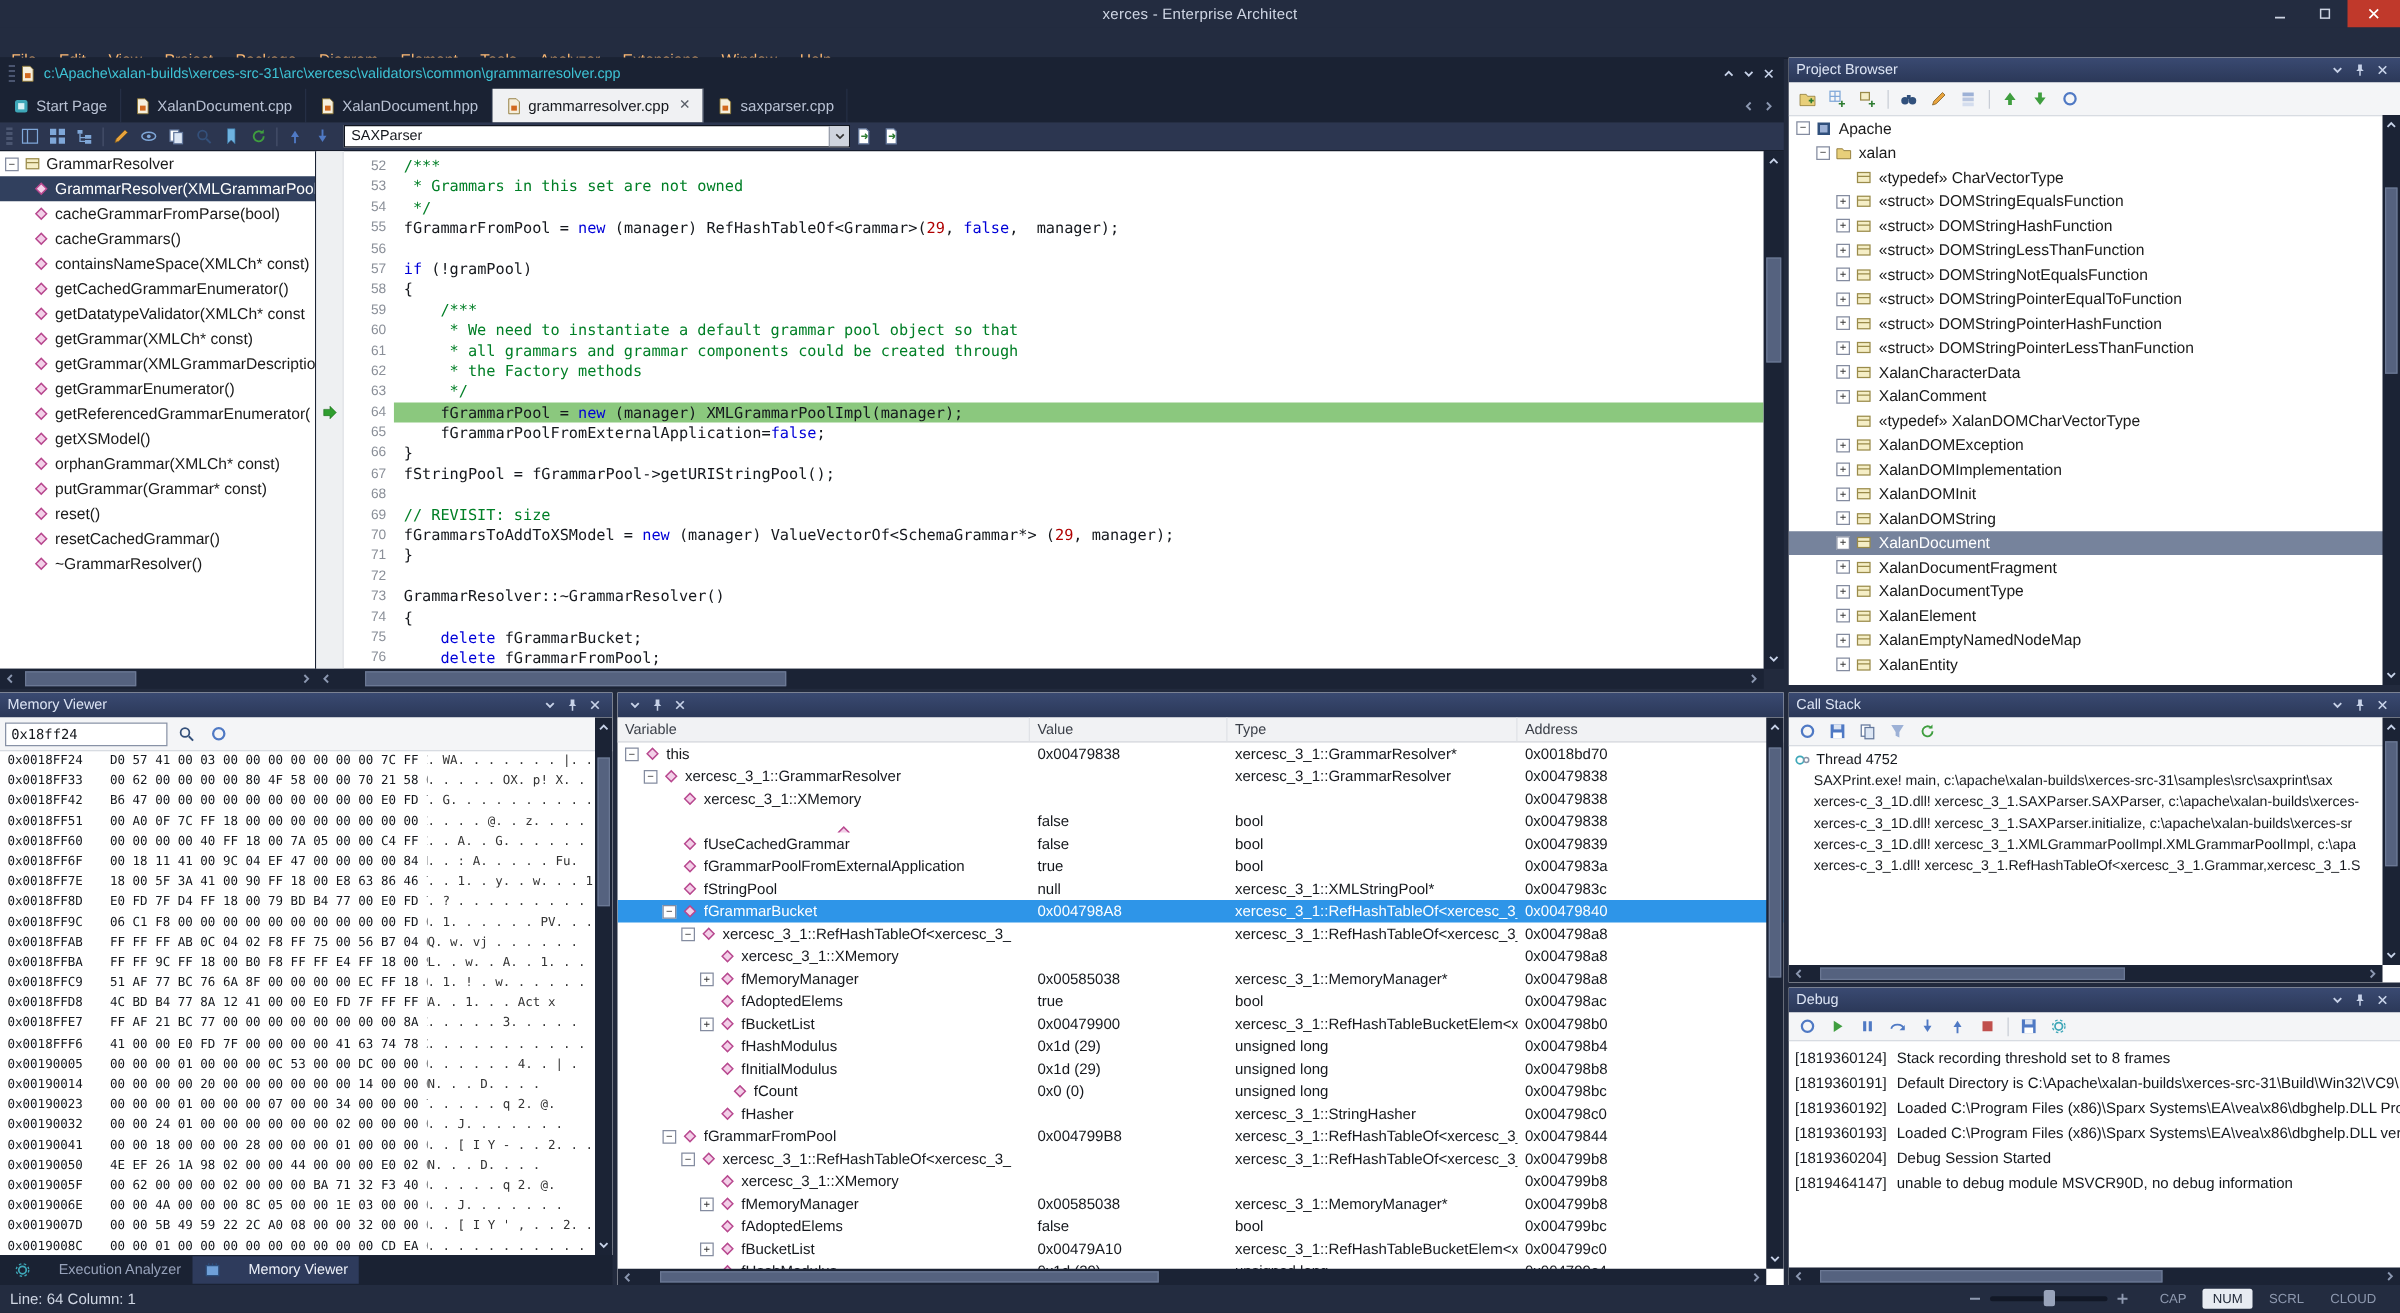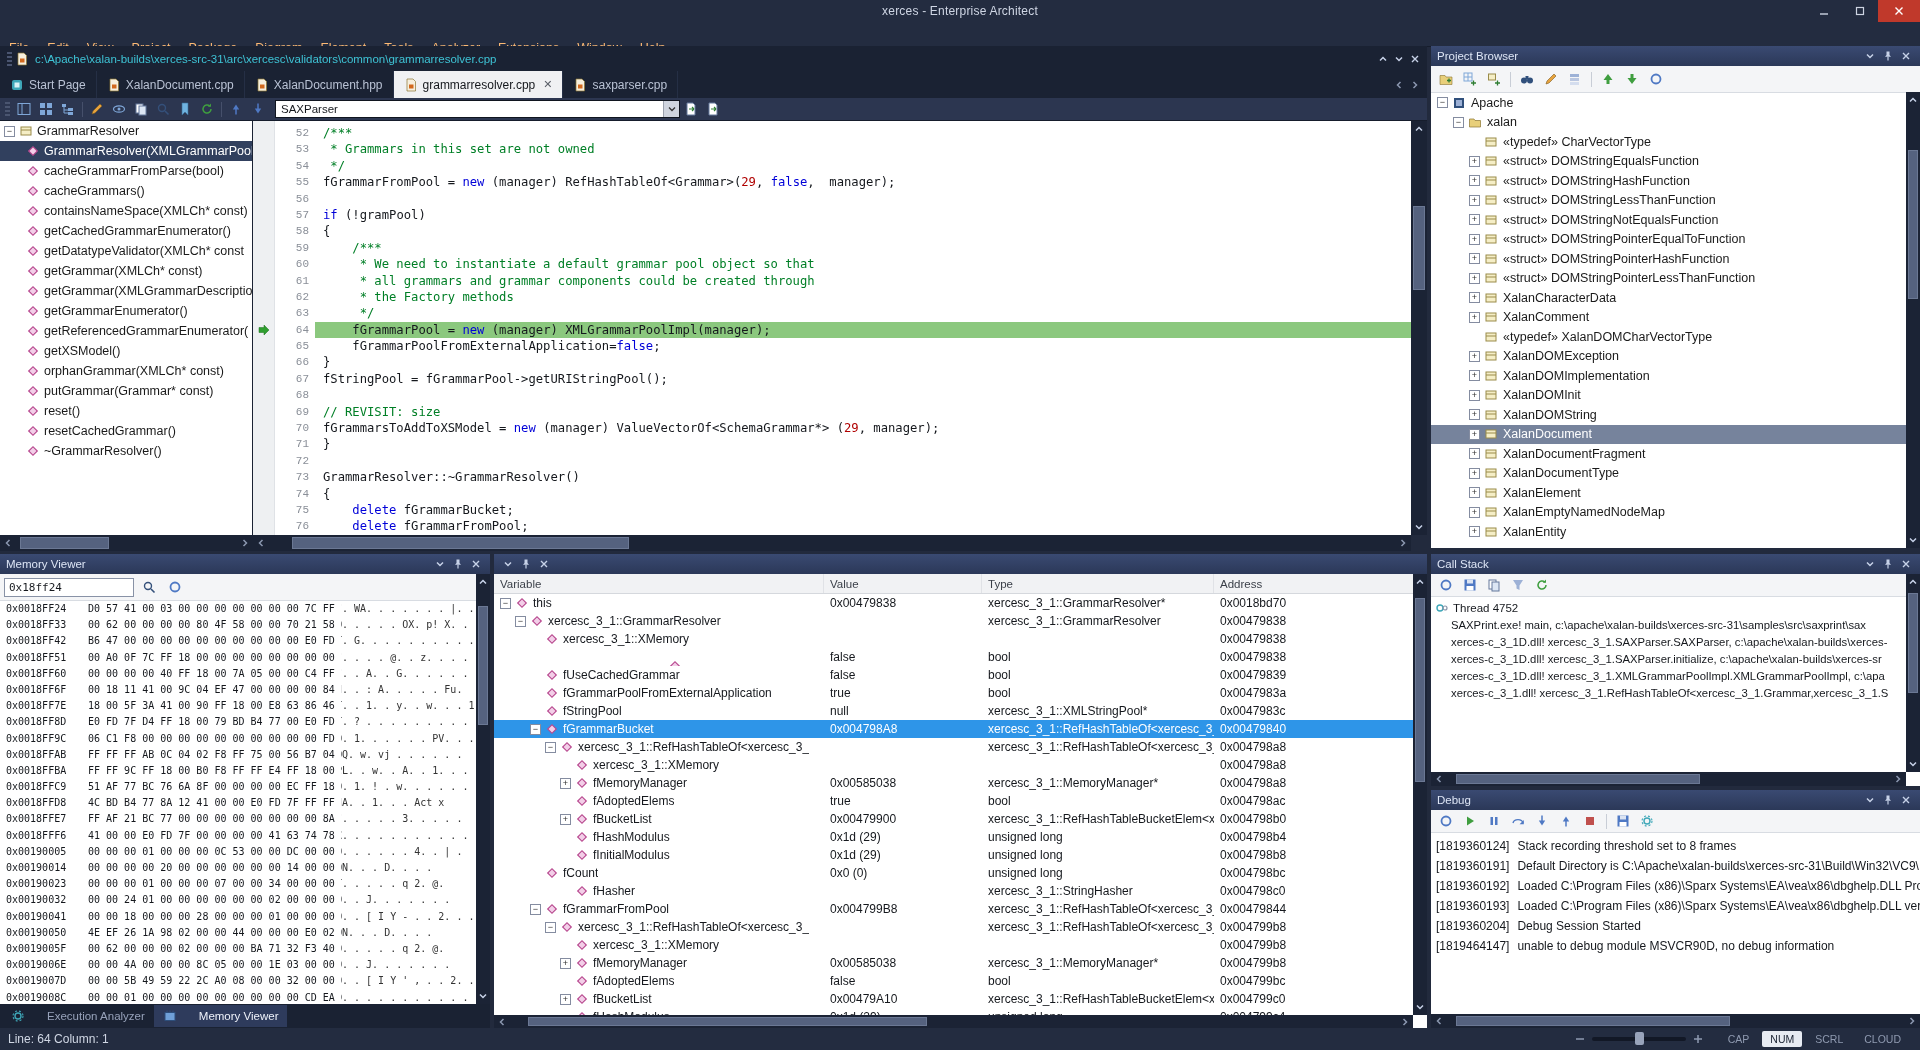--- a/index.html
+++ b/index.html
@@ -52,21 +52,21 @@
   .methodtree{left:0;top:121px;width:253px;height:414px;background:#fff;border-right:1px solid #1a2233;box-sizing:border-box;}
   .mt-row{height:20px;display:flex;align-items:center;font-size:12.5px;color:#1a1a1a;white-space:nowrap;overflow:hidden;padding-left:4px;}
   .mt-row.item{padding-left:26px;}
   .mt-row.sel{background:var(--treesel,#31405E);color:#fff;}
   .mt-row .gi{margin-right:4px;}
   .expb{width:11px;height:11px;border:1px solid #848ca0;background:#fff;color:#333;font-size:9px;line-height:9px;display:inline-flex;align-items:center;justify-content:center;margin-right:4px;box-sizing:border-box;flex:none;}
   .expb.none{visibility:hidden;}
   
   .editor{left:253px;top:121px;width:1158px;height:414px;background:#fff;display:flex;overflow:hidden;}
   .bp-margin{width:22px;background:#eef0f2;border-right:1px solid #dfe2e6;padding-top:4px;box-sizing:border-box;}
-  .lnums{width:40px;padding-top:4px;box-sizing:border-box;font-family:Liberation Mono, monospace;font-size:11px;color:#8a8f98;text-align:right;}
+  .lnums{width:40px;padding-top:4px;box-sizing:border-box;font-family:Liberation Sans, sans-serif;font-size:11px;color:#8a8f98;text-align:right;}
   .lnums .cell{padding-right:6px;}
   .codecol{flex:1;padding-top:4px;font-family:"DejaVu Sans Mono",monospace;font-size:12.2px;color:#15181d;white-space:pre;overflow:hidden;}
   .cell{height:16.4px;line-height:16.4px;}
   .codecol .cell{padding-left:8px;}
   .curline{background:var(--curline,#8BC87E);}
   .tk-k{color:var(--kw,#0000D8);}
   .tk-c{color:var(--com,#007F26);}
   .tk-n{color:var(--num,#B00000);}
   
   .memviewer{left:0;top:554px;width:490px;height:450px;}
@@ -1092,21 +1092,21 @@
               <rect x="3.4" y="3.4" width="5.2" height="5.2" transform="rotate(45 6 6)" fill="#f3cfe8" stroke="#b8488f" stroke-width="1"></rect>
             </svg>
           </span>
           <span style="overflow:hidden;">fInitialModulus</span>
         </span>
       <span class="lc-c c-val">0x1d (29)</span>
       <span class="lc-c c-type">unsigned long</span>
       <span class="lc-c c-addr">0x004798b8</span>
       </div>
       <div class="lc-row">
-      <span class="lc-c c-name" style="padding-left:36px;text-align:center;">
+      <span class="lc-c c-name" style="padding-left:76px;text-align:center;">
           <span class="expb none"></span>
           <span class="gi">
             <svg viewBox="0 0 12 12">
               <rect x="3.4" y="3.4" width="5.2" height="5.2" transform="rotate(45 6 6)" fill="#f3cfe8" stroke="#b8488f" stroke-width="1"></rect>
             </svg>
           </span>
           <span style="overflow:hidden;">fCount</span>
         </span>
       <span class="lc-c c-val">0x0 (0)</span>
       <span class="lc-c c-type">unsigned long</span>

